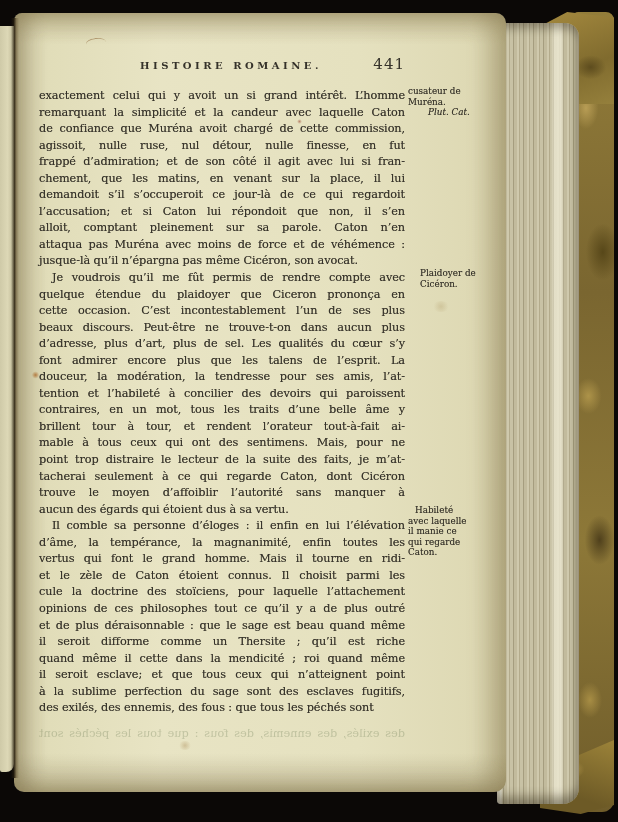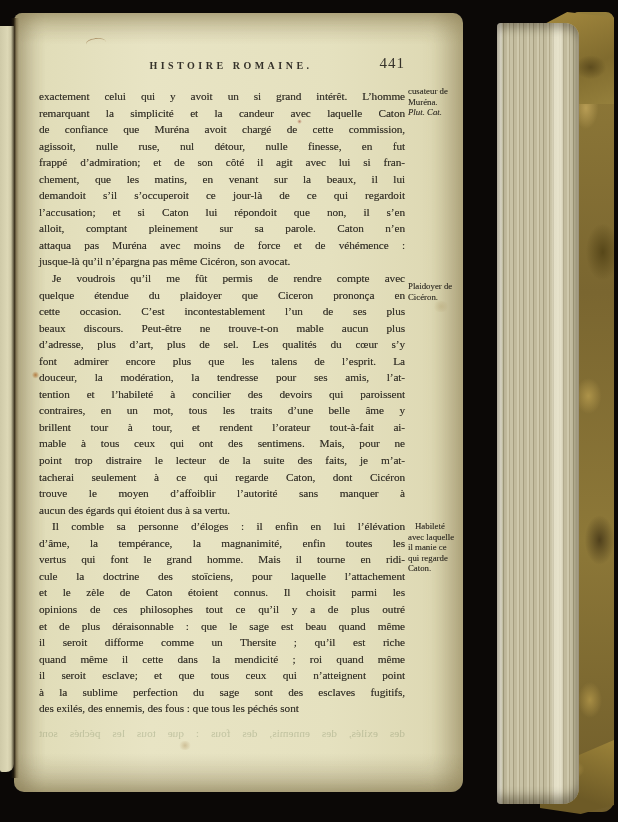--- a/index.html
+++ b/index.html
@@ -52,30 +52,29 @@
       repeating-linear-gradient(0deg, rgba(70,60,40,.08) 0 1px, rgba(0,0,0,0) 1px 4px),
       linear-gradient(90deg,#d6d1b6,#b2ab8d);
     box-shadow:inset 0 6px 8px rgba(40,32,16,.35), inset 0 -8px 10px rgba(40,32,16,.4);
   }
   .facing-strip{
     position:absolute;left:0;top:26px;width:14px;height:746px;
     background:linear-gradient(90deg,#cfcaa8,#ddd8b6 55%,#bdb795);
     border-radius:0 0 8px 2px;
   }
   .page{
-    position:absolute;left:14px;top:13px;width:449px;height:779px;
+    position:absolute;left:14px;top:13px;width:492px;height:779px;
     border-radius:8px 10px 12px 10px;
     background:
       linear-gradient(180deg, rgba(120,100,60,.20), rgba(0,0,0,0) 4%, rgba(0,0,0,0) 95%, rgba(100,85,50,.25)),
       linear-gradient(90deg,#d0caa8,#e1ddb9 7%,#e8e4c4 30%,#e5e1bf 70%,#ded9b4 93%,#cdc7a2);
     box-shadow:
       inset 0 0 30px rgba(125,108,62,.30),
       inset -14px 0 24px rgba(128,112,66,.30),
       inset 12px 0 18px rgba(110,95,55,.30);
-    font-family: Liberation Serif, serif;
   }
   .gutter{
     position:absolute;left:11px;top:18px;width:8px;height:760px;
     background:linear-gradient(90deg, rgba(60,48,28,0), rgba(42,33,16,.85) 45%, rgba(95,80,48,.5) 65%, rgba(60,48,28,0));
   }
   
   .page-header{position:absolute;left:25px;top:47px;width:368px;height:22px;}
   .running-title{
     position:absolute;left:0;right:0;text-align:center;transform:translateX(8px);
     font-size:10px;font-weight:bold;letter-spacing:3.5px;color:var(--ink);
@@ -91,23 +90,23 @@
   }
   .tline{text-align:justify;text-align-last:justify;}
   .tline.tlast{text-align-last:left;}
   .tline.tindent{text-indent:13px;}
   .margin-note{
     position:absolute;left:394px;width:82px;
     font-size:8.8px;line-height:10.6px;color:var(--ink);
     text-shadow:0 0 .3px rgba(45,40,28,.5);
   }
   .margin-note.n0{top:73px;}
-  .margin-note.n1{top:268px;}
-  .margin-note.n2{top:508px;}
-  .note-source{font-style:italic;}
+  .margin-note.n1{top:255px;margin-left:12px;}
+  .margin-note.n2{top:492px;}
+  .note-source{font-style:italic;text-align:center;}
   .note-indent{text-indent:7px;}
   
   .spot{position:absolute;border-radius:50%;}
   .spot.sa{left:18px;top:358px;width:7px;height:8px;
     background:radial-gradient(circle,rgba(168,96,30,.75),rgba(168,96,30,0) 70%);}
   .spot.sb{left:283px;top:106px;width:5px;height:5px;
     background:radial-gradient(circle,rgba(150,60,40,.55),rgba(150,60,40,0) 70%);}
   .spot.sc{left:164px;top:728px;width:14px;height:9px;
     background:radial-gradient(circle,rgba(150,110,50,.30),rgba(150,110,50,0) 70%);}
   .spot.sd{left:418px;top:288px;width:18px;height:11px;
@@ -140,46 +139,46 @@
       <div class="running-title">HISTOIRE ROMAINE.</div>
       <div class="page-number">441</div>
     </div>
 
     <div class="text-block">
         <div class="tline">exactement celui qui y avoit un si grand intérêt. L’homme</div>
         <div class="tline">remarquant la simplicité et la candeur avec laquelle Caton</div>
         <div class="tline">de confiance que Muréna avoit chargé de cette commission,</div>
         <div class="tline">agissoit, nulle ruse, nul détour, nulle finesse, en fut</div>
         <div class="tline">frappé d’admiration; et de son côté il agit avec lui si fran-</div>
-        <div class="tline">chement, que les matins, en venant sur la beaux, il lui</div>
+        <div class="tline">chement, que les matins, en venant sur la place, il lui</div>
         <div class="tline">demandoit s’il s’occuperoit ce jour-là de ce qui regardoit</div>
         <div class="tline">l’accusation; et si Caton lui répondoit que non, il s’en</div>
         <div class="tline">alloit, comptant pleinement sur sa parole. Caton n’en</div>
         <div class="tline">attaqua pas Muréna avec moins de force et de véhémence :</div>
         <div class="tline tlast">jusque-là qu’il n’épargna pas même Cicéron, son avocat.</div>
         <div class="tline tindent">Je voudrois qu’il me fût permis de rendre compte avec</div>
         <div class="tline">quelque étendue du plaidoyer que Ciceron prononça en</div>
         <div class="tline">cette occasion. C’est incontestablement l’un de ses plus</div>
-        <div class="tline">beaux discours. Peut-être ne trouve-t-on mable aucun plus</div>
+        <div class="tline">beaux discours. Peut-être ne trouve-t-on dans aucun plus</div>
         <div class="tline">d’adresse, plus d’art, plus de sel. Les qualités du cœur s’y</div>
         <div class="tline">font admirer encore plus que les talens de l’esprit. La</div>
         <div class="tline">douceur, la modération, la tendresse pour ses amis, l’at-</div>
         <div class="tline">tention et l’habileté à concilier des devoirs qui paroissent</div>
         <div class="tline">contraires, en un mot, tous les traits d’une belle âme y</div>
         <div class="tline">brillent tour à tour, et rendent l’orateur tout-à-fait ai-</div>
         <div class="tline">mable à tous ceux qui ont des sentimens. Mais, pour ne</div>
         <div class="tline">point trop distraire le lecteur de la suite des faits, je m’at-</div>
         <div class="tline">tacherai seulement à ce qui regarde Caton, dont Cicéron</div>
         <div class="tline">trouve le moyen d’affoiblir l’autorité sans manquer à</div>
         <div class="tline tlast">aucun des égards qui étoient dus à sa vertu.</div>
         <div class="tline tindent">Il comble sa personne d’éloges : il enfin en lui l’élévation</div>
         <div class="tline">d’âme, la tempérance, la magnanimité, enfin toutes les</div>
         <div class="tline">vertus qui font le grand homme. Mais il tourne en ridi-</div>
+        <div class="tline">et le zèle de Caton étoient connus. Il choisit parmi les</div>
         <div class="tline">cule la doctrine des stoïciens, pour laquelle l’attachement</div>
-        <div class="tline">et le zèle de Caton étoient connus. Il choisit parmi les</div>
         <div class="tline">opinions de ces philosophes tout ce qu’il y a de plus outré</div>
         <div class="tline">et de plus déraisonnable : que le sage est beau quand même</div>
         <div class="tline">il seroit difforme comme un Thersite ; qu’il est riche</div>
         <div class="tline">quand même il cette dans la mendicité ; roi quand même</div>
         <div class="tline">il seroit esclave; et que tous ceux qui n’atteignent point</div>
         <div class="tline">à la sublime perfection du sage sont des esclaves fugitifs,</div>
         <div class="tline tlast">des exilés, des ennemis, des fous : que tous les péchés sont</div>
       </div>
 
     <div class="margin-note n0">

